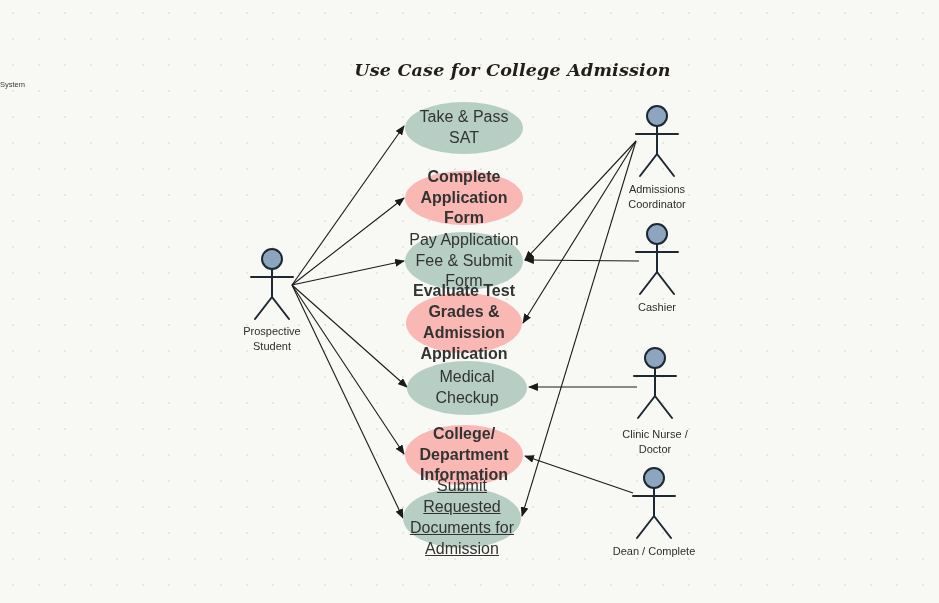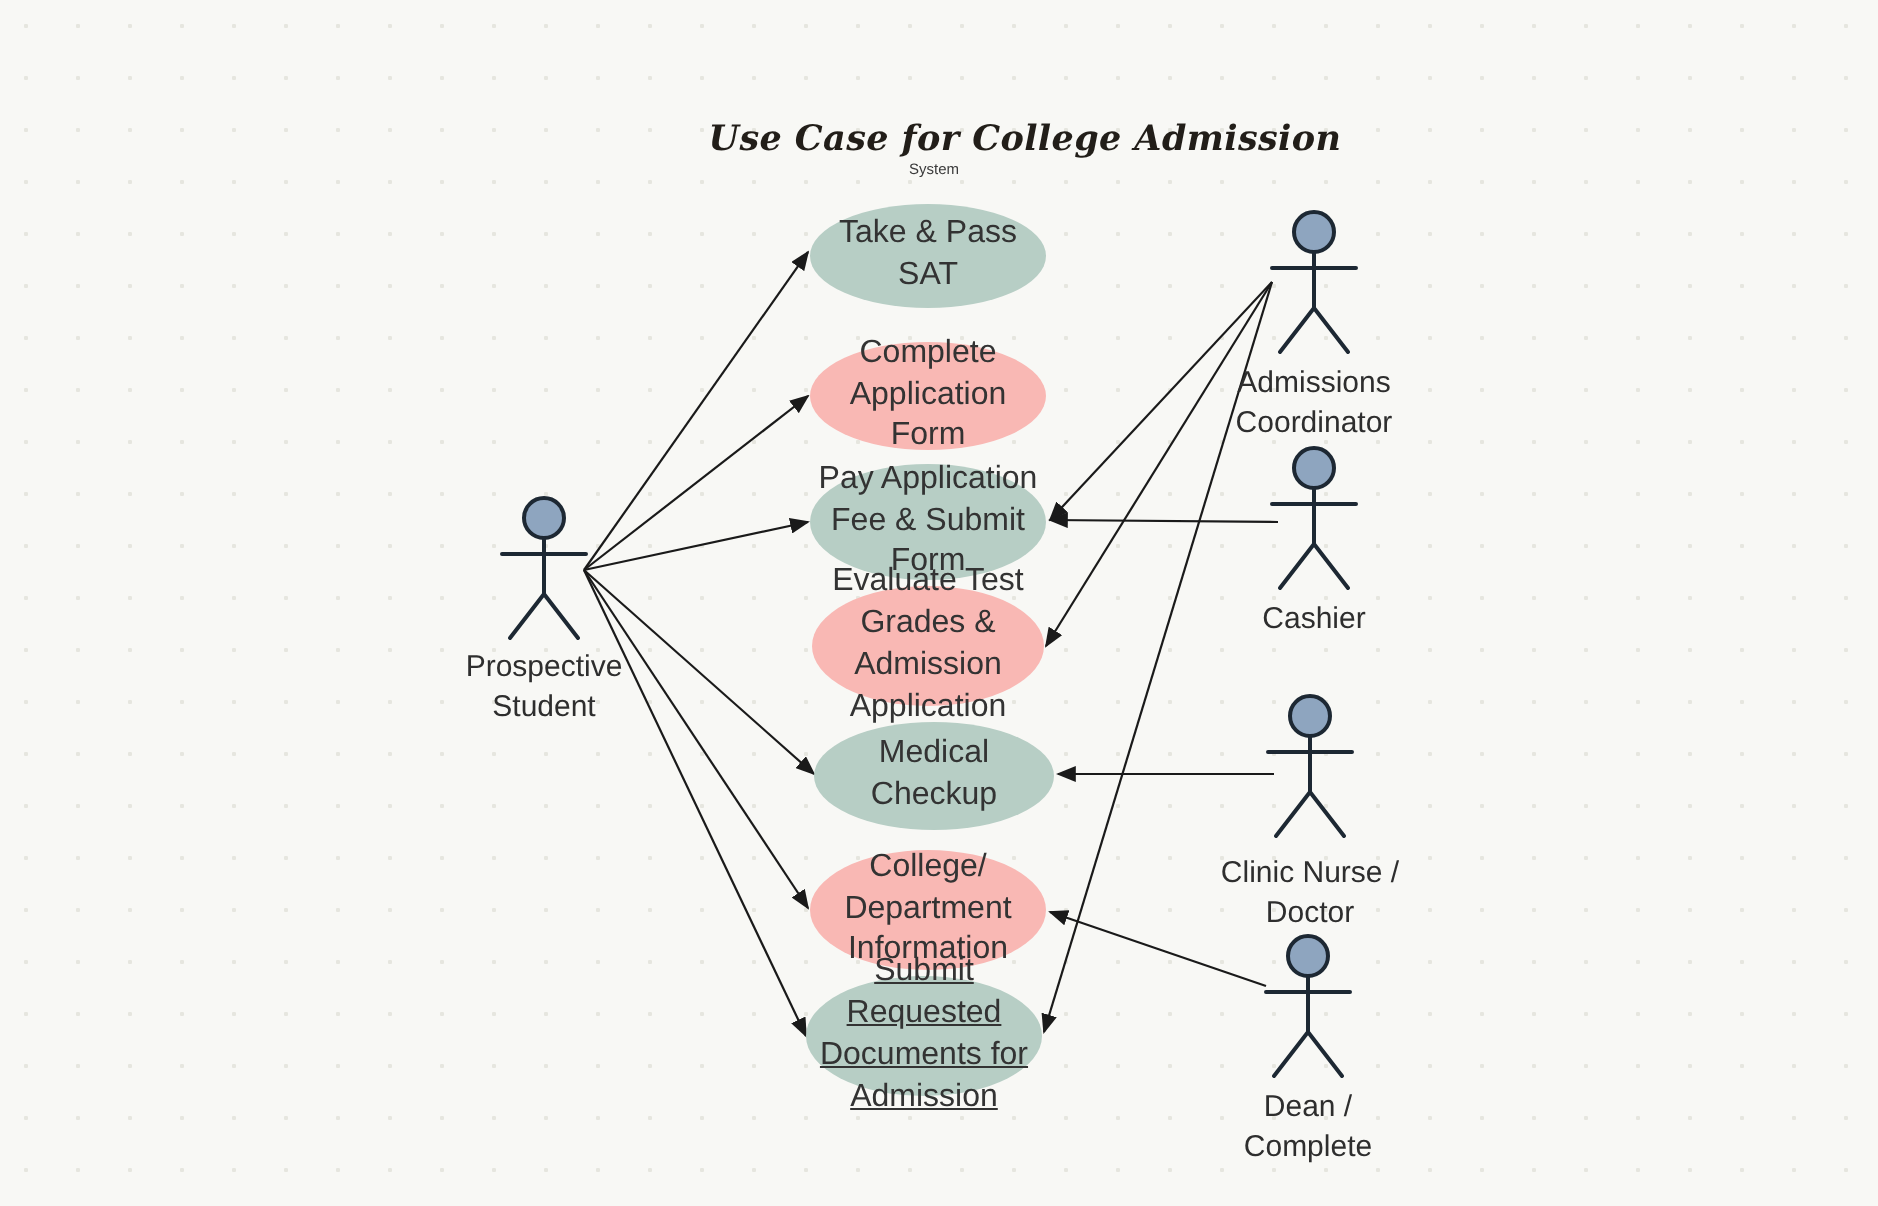--- a/index.html
+++ b/index.html
@@ -9,33 +9,33 @@
     background-image:radial-gradient(#e6e6df 1px, transparent 1.2px);
     background-size:26px 26px;
     font-family:"Liberation Sans", sans-serif;
   }
   .diagram-title{
     position:absolute;left:0;top:60px;width:939px;text-align:center;
     font-family:"DejaVu Serif", serif;font-style:italic;font-weight:bold;
     font-size:17.5px;color:#221e19;letter-spacing:.2px;padding-left:43px;
   }
   .system-label{
-    position:absolute;left:0;top:80px;width:934px;text-align:center;
+    position:absolute;left:0;top:80px;width:934px;text-align:left;
     font-size:7.5px;color:#3b3b3b;
   }
   svg.layer{position:absolute;left:0;top:0;width:939px;height:603px;}
   .uc-ellipse{
     position:absolute;border-radius:50%;display:flex;align-items:center;justify-content:center;
     text-align:center;font-size:16px;line-height:1.3;color:#333;
     white-space:pre-line;
   }
   .uc-green{background:#b7cec5;}
-  .uc-pink{background:#f9b8b4;}
+  .uc-pink{background:#f9b8b4;font-weight:bold;}
   .actor-label{
-    position:absolute;width:100px;text-align:center;font-size:15px;line-height:1.35;
+    position:absolute;width:100px;text-align:center;font-size:11px;line-height:1.35;
     color:#2e2e2e;white-space:pre-line;
   }
   .stick{stroke:#1d2833;stroke-width:2;fill:none;stroke-linecap:round;}
   .stick-head{fill:#8ea5bf;stroke:#1d2833;stroke-width:2;}
 </style>
 </head>
 <body>
 
 <div class="canvas">
 

